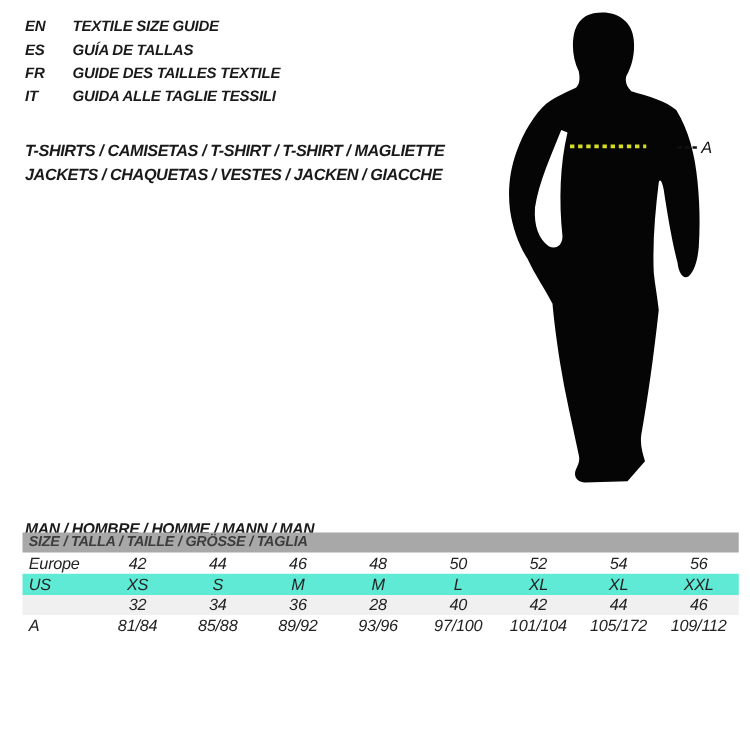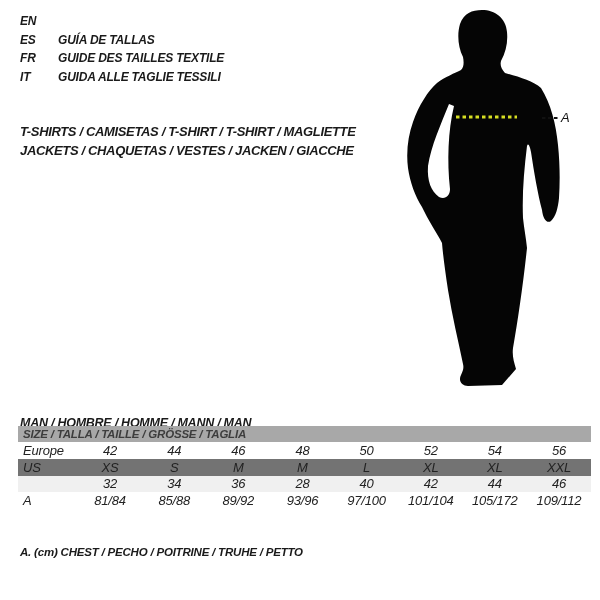--- a/index.html
+++ b/index.html
@@ -6,51 +6,52 @@
   .canvas{
     position:relative;width:600px;height:600px;background:#ffffff;
     font-family:"Liberation Sans",sans-serif;color:#1a1a1a;overflow:hidden;font-style:italic;
   }
   
   .lang-block{position:absolute;left:20px;top:12px;}
   .lang-row{display:flex;height:18.5px;align-items:center;
     font-weight:bold;font-size:12px;letter-spacing:-0.2px;white-space:nowrap;}
   .lang-code{width:38px;flex:0 0 38px;}
   
-  .cat-block{position:absolute;left:20px;top:123px;font-weight:bold;font-size:13px;
+  .cat-block{position:absolute;left:20px;top:112px;font-weight:bold;font-size:13px;
     line-height:18.5px;letter-spacing:-0.35px;white-space:nowrap;}
   
   .figure{position:absolute;left:400px;top:5px;width:175px;height:390px;}
   .measure-label{position:absolute;left:561px;top:110px;font-size:13px;color:#111;}
   
   .section-title{position:absolute;left:20px;top:416px;font-weight:bold;font-size:12.5px;
     letter-spacing:-0.25px;white-space:nowrap;}
   
   .size-table{position:absolute;left:18px;top:426px;width:573px;}
   .table-header{height:16px;background:#a8a8a8;color:#3d3d3d;font-weight:bold;
     font-size:11.5px;display:flex;align-items:center;padding-left:5px;
     letter-spacing:-0.2px;box-sizing:border-box;white-space:nowrap;}
   .t-row{display:grid;grid-template-columns:60px repeat(8,1fr);
     height:16.8px;align-items:center;font-size:13px;color:#222;}
-  .t-row.stripe-a{background:#737373;}
+  .t-row.stripe-a{background:#5eead4;}
   .t-row.stripe-b{background:#f0f0f0;}
   .t-label{padding-left:5px;text-align:left;letter-spacing:-0.2px;}
   .t-cell{text-align:center;letter-spacing:-0.2px;}
   
   .footnote{position:absolute;left:20px;top:546px;font-weight:bold;font-size:11.5px;
     letter-spacing:-0.2px;white-space:nowrap;}
 </style>
 </head>
 <body>
 
 <div class="canvas">
 
   <div class="lang-block">
     <div class="lang-row">
       <span class="lang-code">EN</span>
+      <span class="lang-label">TEXTILE SIZE GUIDE</span>
     </div>
     <div class="lang-row">
       <span class="lang-code">ES</span>
       <span class="lang-label">GUÍA DE TALLAS</span>
     </div>
     <div class="lang-row">
       <span class="lang-code">FR</span>
       <span class="lang-label">GUIDE DES TAILLES TEXTILE</span>
     </div>
     <div class="lang-row">
@@ -155,15 +156,14 @@
       <span class="t-cell">85/88</span>
       <span class="t-cell">89/92</span>
       <span class="t-cell">93/96</span>
       <span class="t-cell">97/100</span>
       <span class="t-cell">101/104</span>
       <span class="t-cell">105/172</span>
       <span class="t-cell">109/112</span>
     </div>
   </div>
 
-  <div class="footnote">A. (cm) CHEST / PECHO / POITRINE / TRUHE / PETTO</div>
 
 </div>
 
 </body></html>

